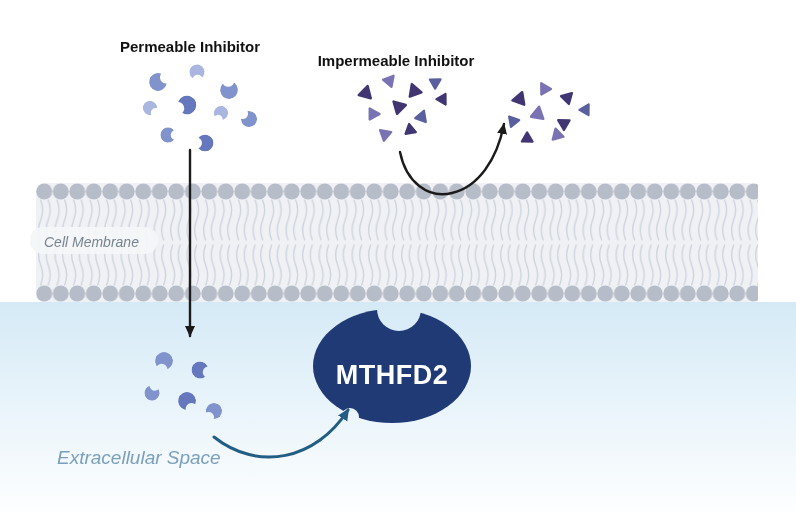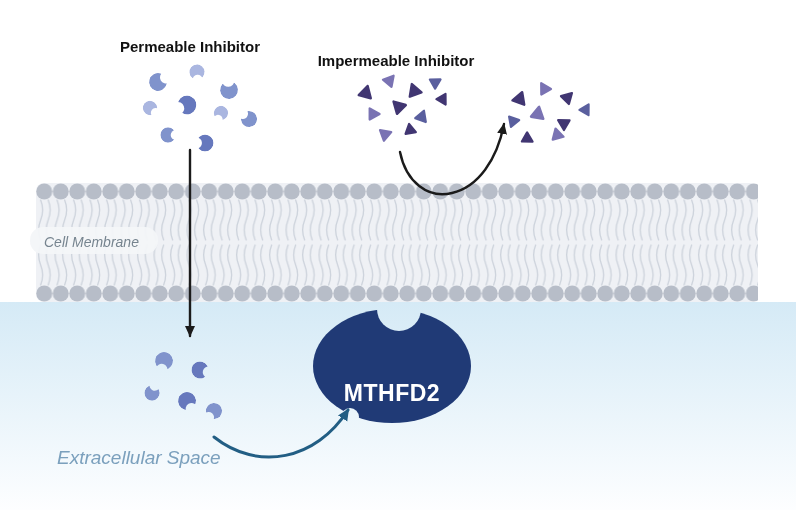--- a/index.html
+++ b/index.html
@@ -7,22 +7,22 @@
     position:relative;width:796px;height:510px;overflow:hidden;background:#fff;
     font-family:"Liberation Sans",sans-serif;
   }
   .stage svg{position:absolute;inset:0;display:block;}
   .lbl{position:absolute;white-space:nowrap;}
   .title-lbl{font-weight:700;font-size:15px;color:var(--title-text,#111);transform:translateX(-50%);}
   .space-lbl{font-style:italic;font-size:19px;}
   .extracell-lbl{left:650px;top:145px;transform:translateX(-50%);color:var(--extracellular-text,#9aa6b4);}
   .intracell-lbl{left:57px;top:447px;color:var(--intracellular-text,#7ba0bd);}
   .membrane-lbl{left:44px;top:234px;font-style:italic;font-size:14px;color:var(--cell-membrane-text,#76848f);}
-  .enzyme-lbl{left:392px;top:360px;transform:translateX(-50%);font-weight:700;font-size:23px;
-    letter-spacing:.5px;color:var(--enzyme-text,#fff);margin-top:20px;}
+  .enzyme-lbl{left:392px;top:360px;transform:translateX(-50%);font-weight:700;font-size:27px;
+    letter-spacing:.5px;color:var(--enzyme-text,#fff);}
 
   .head{fill:var(--membrane-head,#b7bdc8);}
   .tail{stroke:var(--membrane-tail,#ccd2db);stroke-width:1.3;fill:none;stroke-linecap:round;}
   .mem-bg{fill:var(--membrane-bg,#eff1f5);}
   .cres{}
   .c1{fill:var(--crescent-light,#aab6e0);}
   .c2{fill:var(--crescent-mid,#8093cc);}
   .c3{fill:var(--crescent-dark,#6678bd);}
   .tri{stroke-width:2.5;stroke-linejoin:round;}
   .t1{fill:var(--triangle-dark,#413672);stroke:var(--triangle-dark,#413672);}

